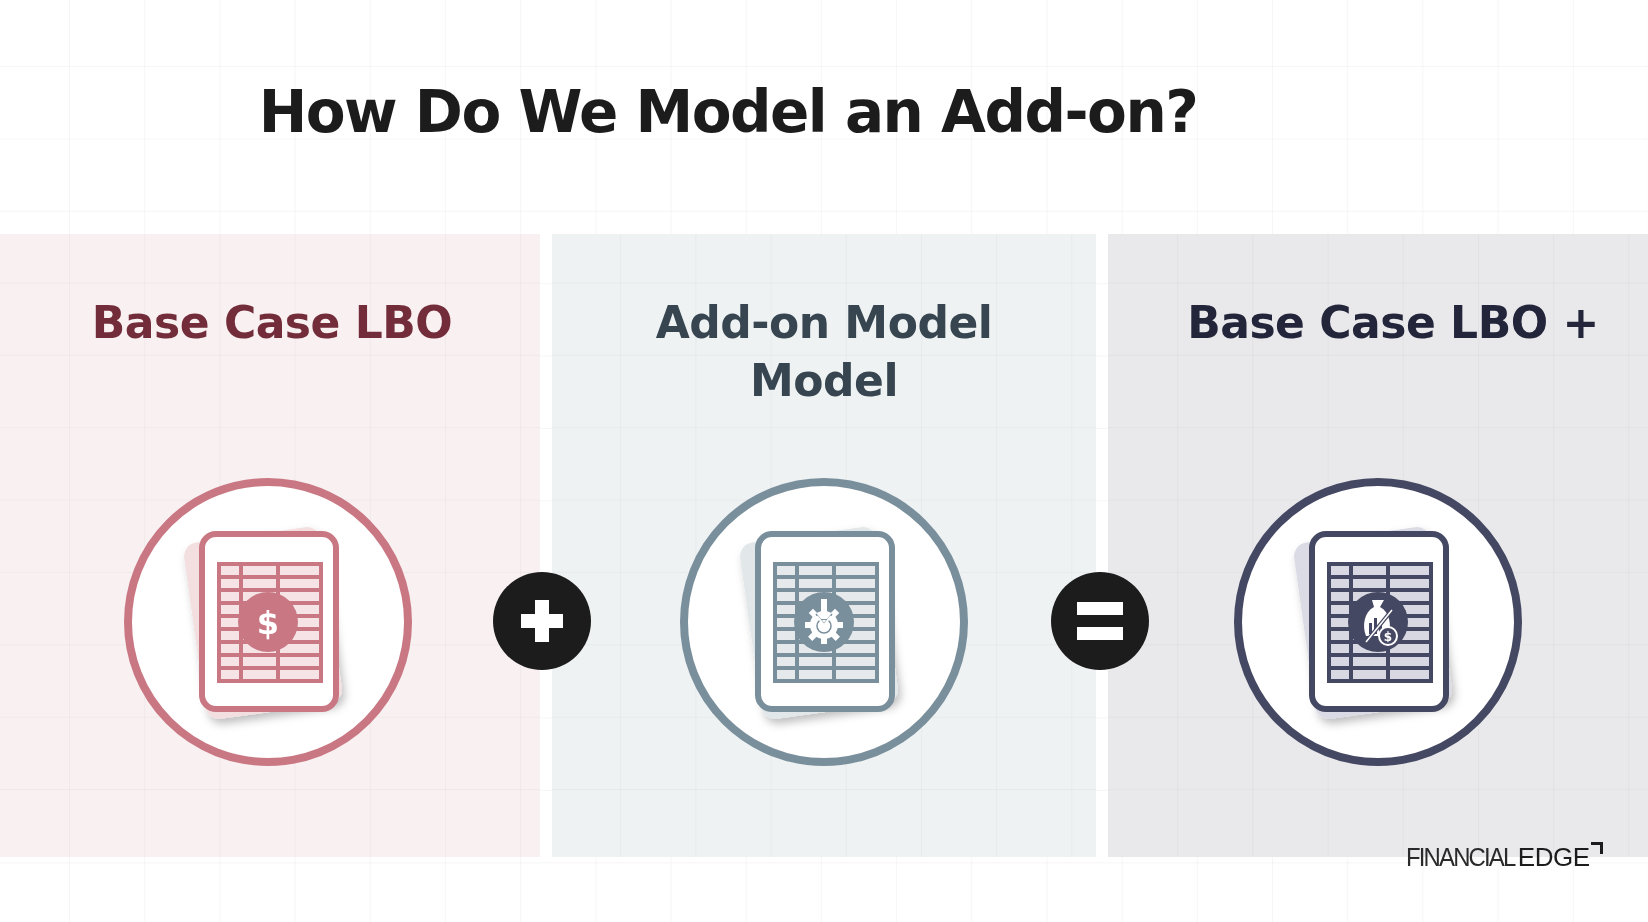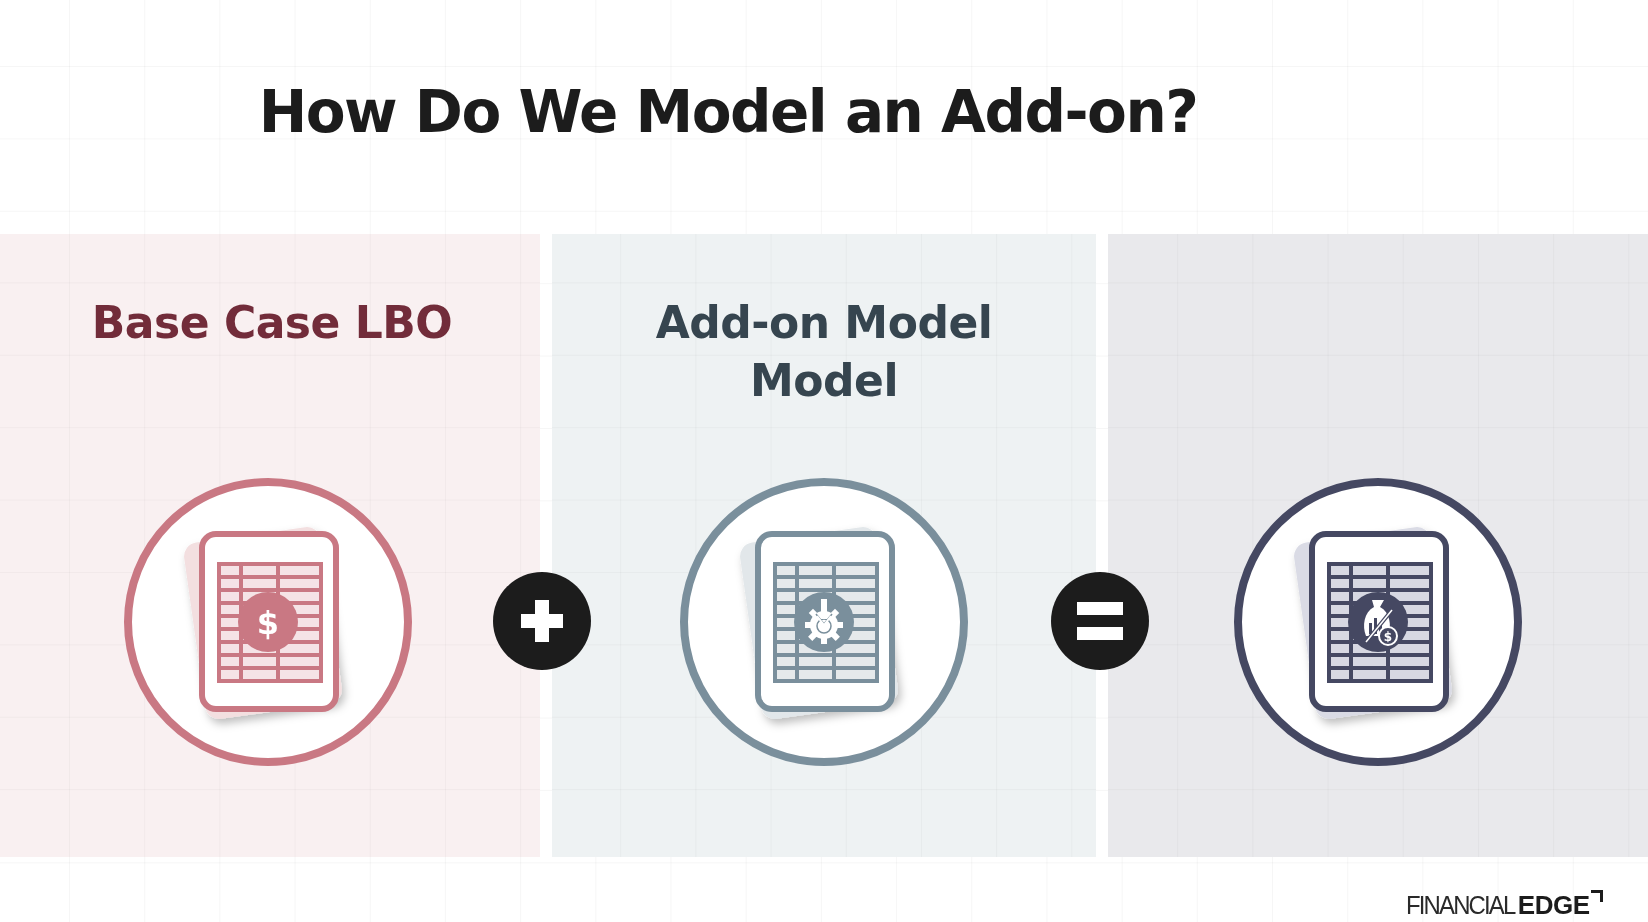--- a/index.html
+++ b/index.html
@@ -39,26 +39,26 @@
   .icon-wrap {
     position: absolute; width: 292px; height: 292px; top: 242px;
   }
   .icon-wrap svg { width: 292px; height: 292px; display: block; }
   .operator {
     position: absolute; width: 98px; height: 98px; border-radius: 50%;
     background: #1c1c1c; top: 572px;
   }
   .operator svg { width: 98px; height: 98px; display: block; }
   .logo {
-    position: absolute; left: 1406px; top: 888px; height: 32px;
+    position: absolute; left: 1406px; top: 840px; height: 32px;
     display: flex; align-items: flex-end; color: #1c1c1c;
     font-family: "Liberation Sans", sans-serif; font-size: 26px; line-height: 30px;
   }
   .logo-light { font-weight: normal; letter-spacing: -2px; transform: scaleX(0.92); transform-origin: left; margin-right: -6px; color: #2a2a2a; }
-  .logo-bold { font-weight: bold; letter-spacing: -0.5px; }
+  .logo-bold { font-weight: normal; letter-spacing: -0.5px; }
   .logo-corner { width: 9px; height: 9px; border-top: 3px solid #1c1c1c; border-right: 3px solid #1c1c1c; margin-left: 1px; align-self: flex-start; margin-top: 2px; }
 </style>
 </head>
 <body>
 
 <h1 class="title">How Do We Model an Add-on?</h1>
 
 <section class="panel panel-1">
   <h2 class="panel-heading">
     <span>Base Case LBO</span><br>
@@ -139,21 +139,21 @@
       <circle cx="146" cy="150" r="7" fill="none" stroke="#7a8f9c" stroke-width="1.5"></circle>
       <rect x="143" y="123" width="6" height="20" fill="#ffffff"></rect>
       <path d="M138 138 L146 148 L154 138" fill="none" stroke="#7a8f9c" stroke-width="1.5"></path>
       <path d="M139 140 L146 149 L153 140" fill="none" stroke="#ffffff" stroke-width="2"></path>
     </svg>
   </div>
 </section>
 
 <section class="panel panel-3">
   <h2 class="panel-heading">
-    <br>
+    <span>Base Case LBO +</span><br>
   </h2>
   <div class="icon-wrap" style="left:124px;">
     <svg viewBox="0 0 292 292" xmlns="http://www.w3.org/2000/svg">
       <defs>
         <filter id="sh3" x="-20%" y="-20%" width="140%" height="140%">
           <feDropShadow dx="3" dy="5" stdDeviation="4" flood-color="#000" flood-opacity="0.25"></feDropShadow>
         </filter>
       </defs>
       <circle cx="146" cy="146" r="140" fill="#ffffff" stroke="#454862" stroke-width="8"></circle>
       <g filter="url(#sh3)">

